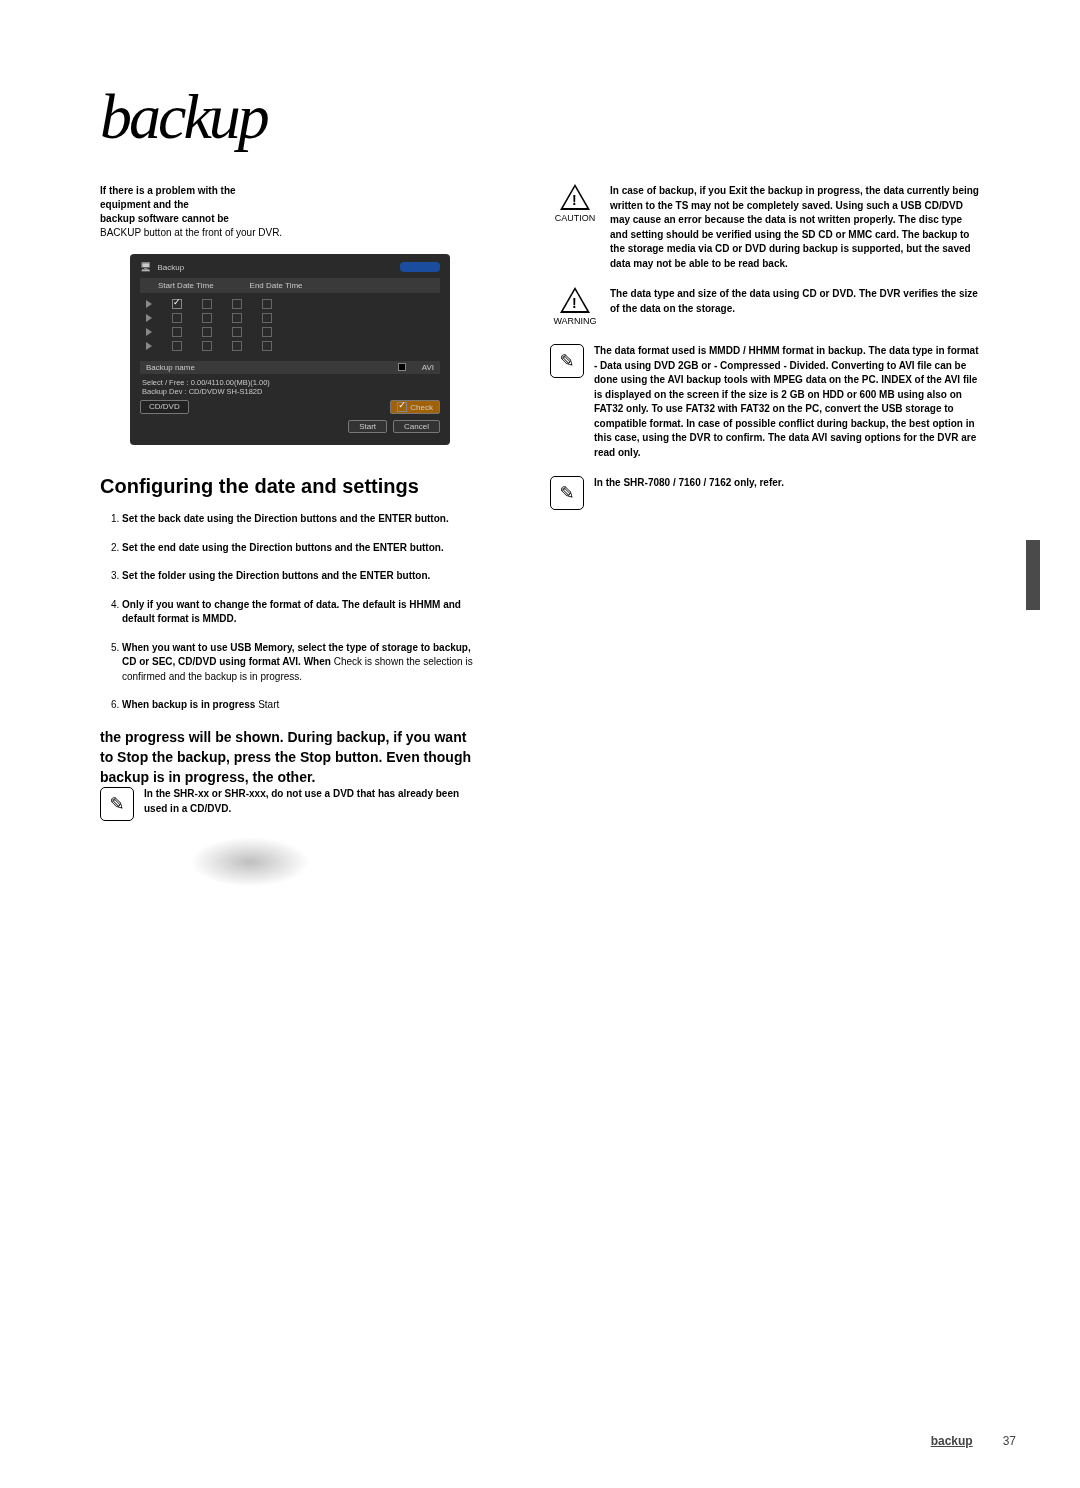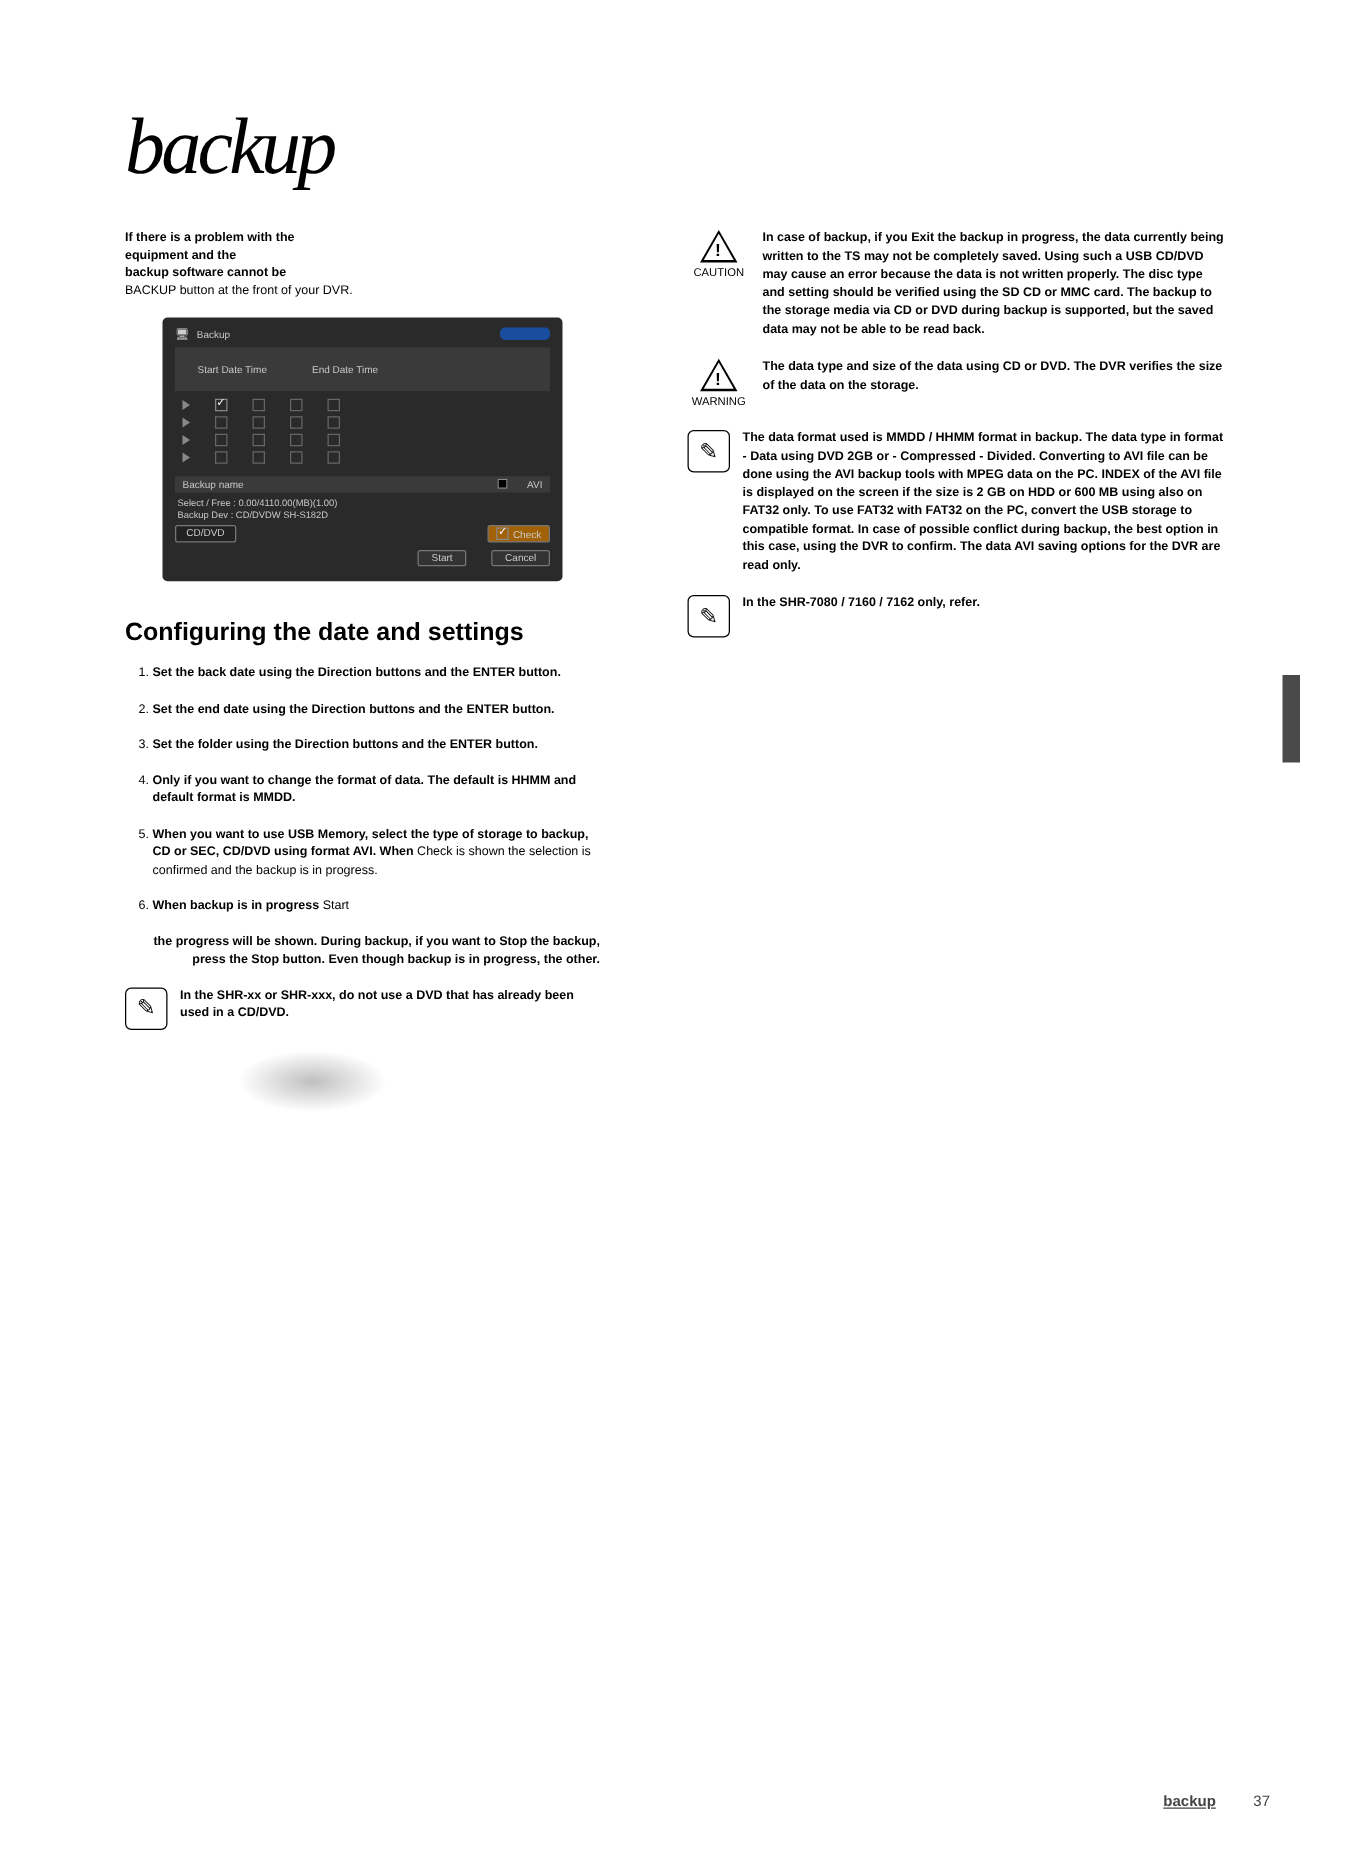--- a/index.html
+++ b/index.html
@@ -36,45 +36,45 @@
     border-radius: 4px;
     padding: 8px 10px 12px;
     color: #c8c8c8;
     font-size: 8px;
     margin: 0 auto 30px;
   }
   .shot-top { display:flex; align-items:center; gap:6px; margin-bottom:6px; }
   .shot-logo { font-size:9px; color:#ccc; }
   .shot-brand { width:40px; height:10px; background:#1b4d9e; border-radius:4px; margin-left:auto; }
   .shot-bar { background:#3a3a3a; display:flex; font-size:8px; }
-  .shot-bar span { padding:13px 18px; }
+  .shot-bar span { padding:3px 18px; }
   .shot-rows { padding:4px 0; }
   .shot-row { display:flex; align-items:center; gap:20px; padding:2px 6px; }
   .tri { width:0;height:0;border-top:4px solid transparent;border-bottom:4px solid transparent;border-left:6px solid #888; }
   .chk { width:10px;height:10px;border:1px solid #888;display:inline-block;position:relative; }
   .chk.on::after { content:"✓"; position:absolute; top:-3px; left:0; font-size:9px; color:#fff; }
   .sq { width:10px;height:10px;border:1px solid #666;display:inline-block; }
   .shot-folder { background:#3a3a3a; padding:2px 6px; font-size:8px; margin-top:4px; display:flex; align-items:center; }
   .shot-folder .right { margin-left:auto; display:flex; gap:16px; }
   .stop { width:8px;height:8px;background:#000;border:1px solid #888; }
   .shot-status { font-size:7.5px; padding:4px 2px 0; }
-  .shot-btns { display:flex; justify-content:flex-end; gap:20px; margin-top:4px; }
+  .shot-btns { display:flex; justify-content:flex-end; gap:6px; margin-top:4px; }
   .shot-btn { border:1px solid #777; background:#333; color:#ccc; font-size:8px; padding:1px 10px; border-radius:2px; }
   .shot-field { border:1px solid #777; background:#222; color:#ccc; font-size:8px; padding:1px 8px; border-radius:2px; margin-right:auto; }
   .shot-check { border:1px solid #777; background:#a16207; color:#ccc; font-size:8px; padding:1px 6px; border-radius:2px; display:flex;align-items:center;gap:3px; }
 
   .section-h {
     font-size: 20px;
     font-weight: bold;
     margin: 10px 0 14px;
   }
   ol.steps { list-style: decimal; padding-left: 22px; }
   ol.steps > li { font-size: 10px; line-height: 1.45; margin-bottom: 14px; }
   ol.steps .lead { font-weight: bold; }
-  .non-num { font-size: 10px; line-height:1.45; margin-bottom:14px; font-weight:bold;text-align:right; }
+  .non-num { font-size: 14px; line-height:1.45; margin-bottom:0; font-weight:bold; }
 
   .note-block { display:flex; gap:10px; font-size:10px; line-height:1.45; margin-bottom:16px; }
   .note-icon {
     flex:0 0 34px; height:34px; border:1.5px solid #000; border-radius:5px;
     display:flex; align-items:center; justify-content:center; font-size:18px;
   }
   .warn-icon { flex:0 0 50px; text-align:center; font-size:9px; }
   .warn-tri {
     width:30px;height:26px;margin:0 auto 2px;position:relative;
     border-left:15px solid transparent;border-right:15px solid transparent;border-bottom:26px solid #000;

